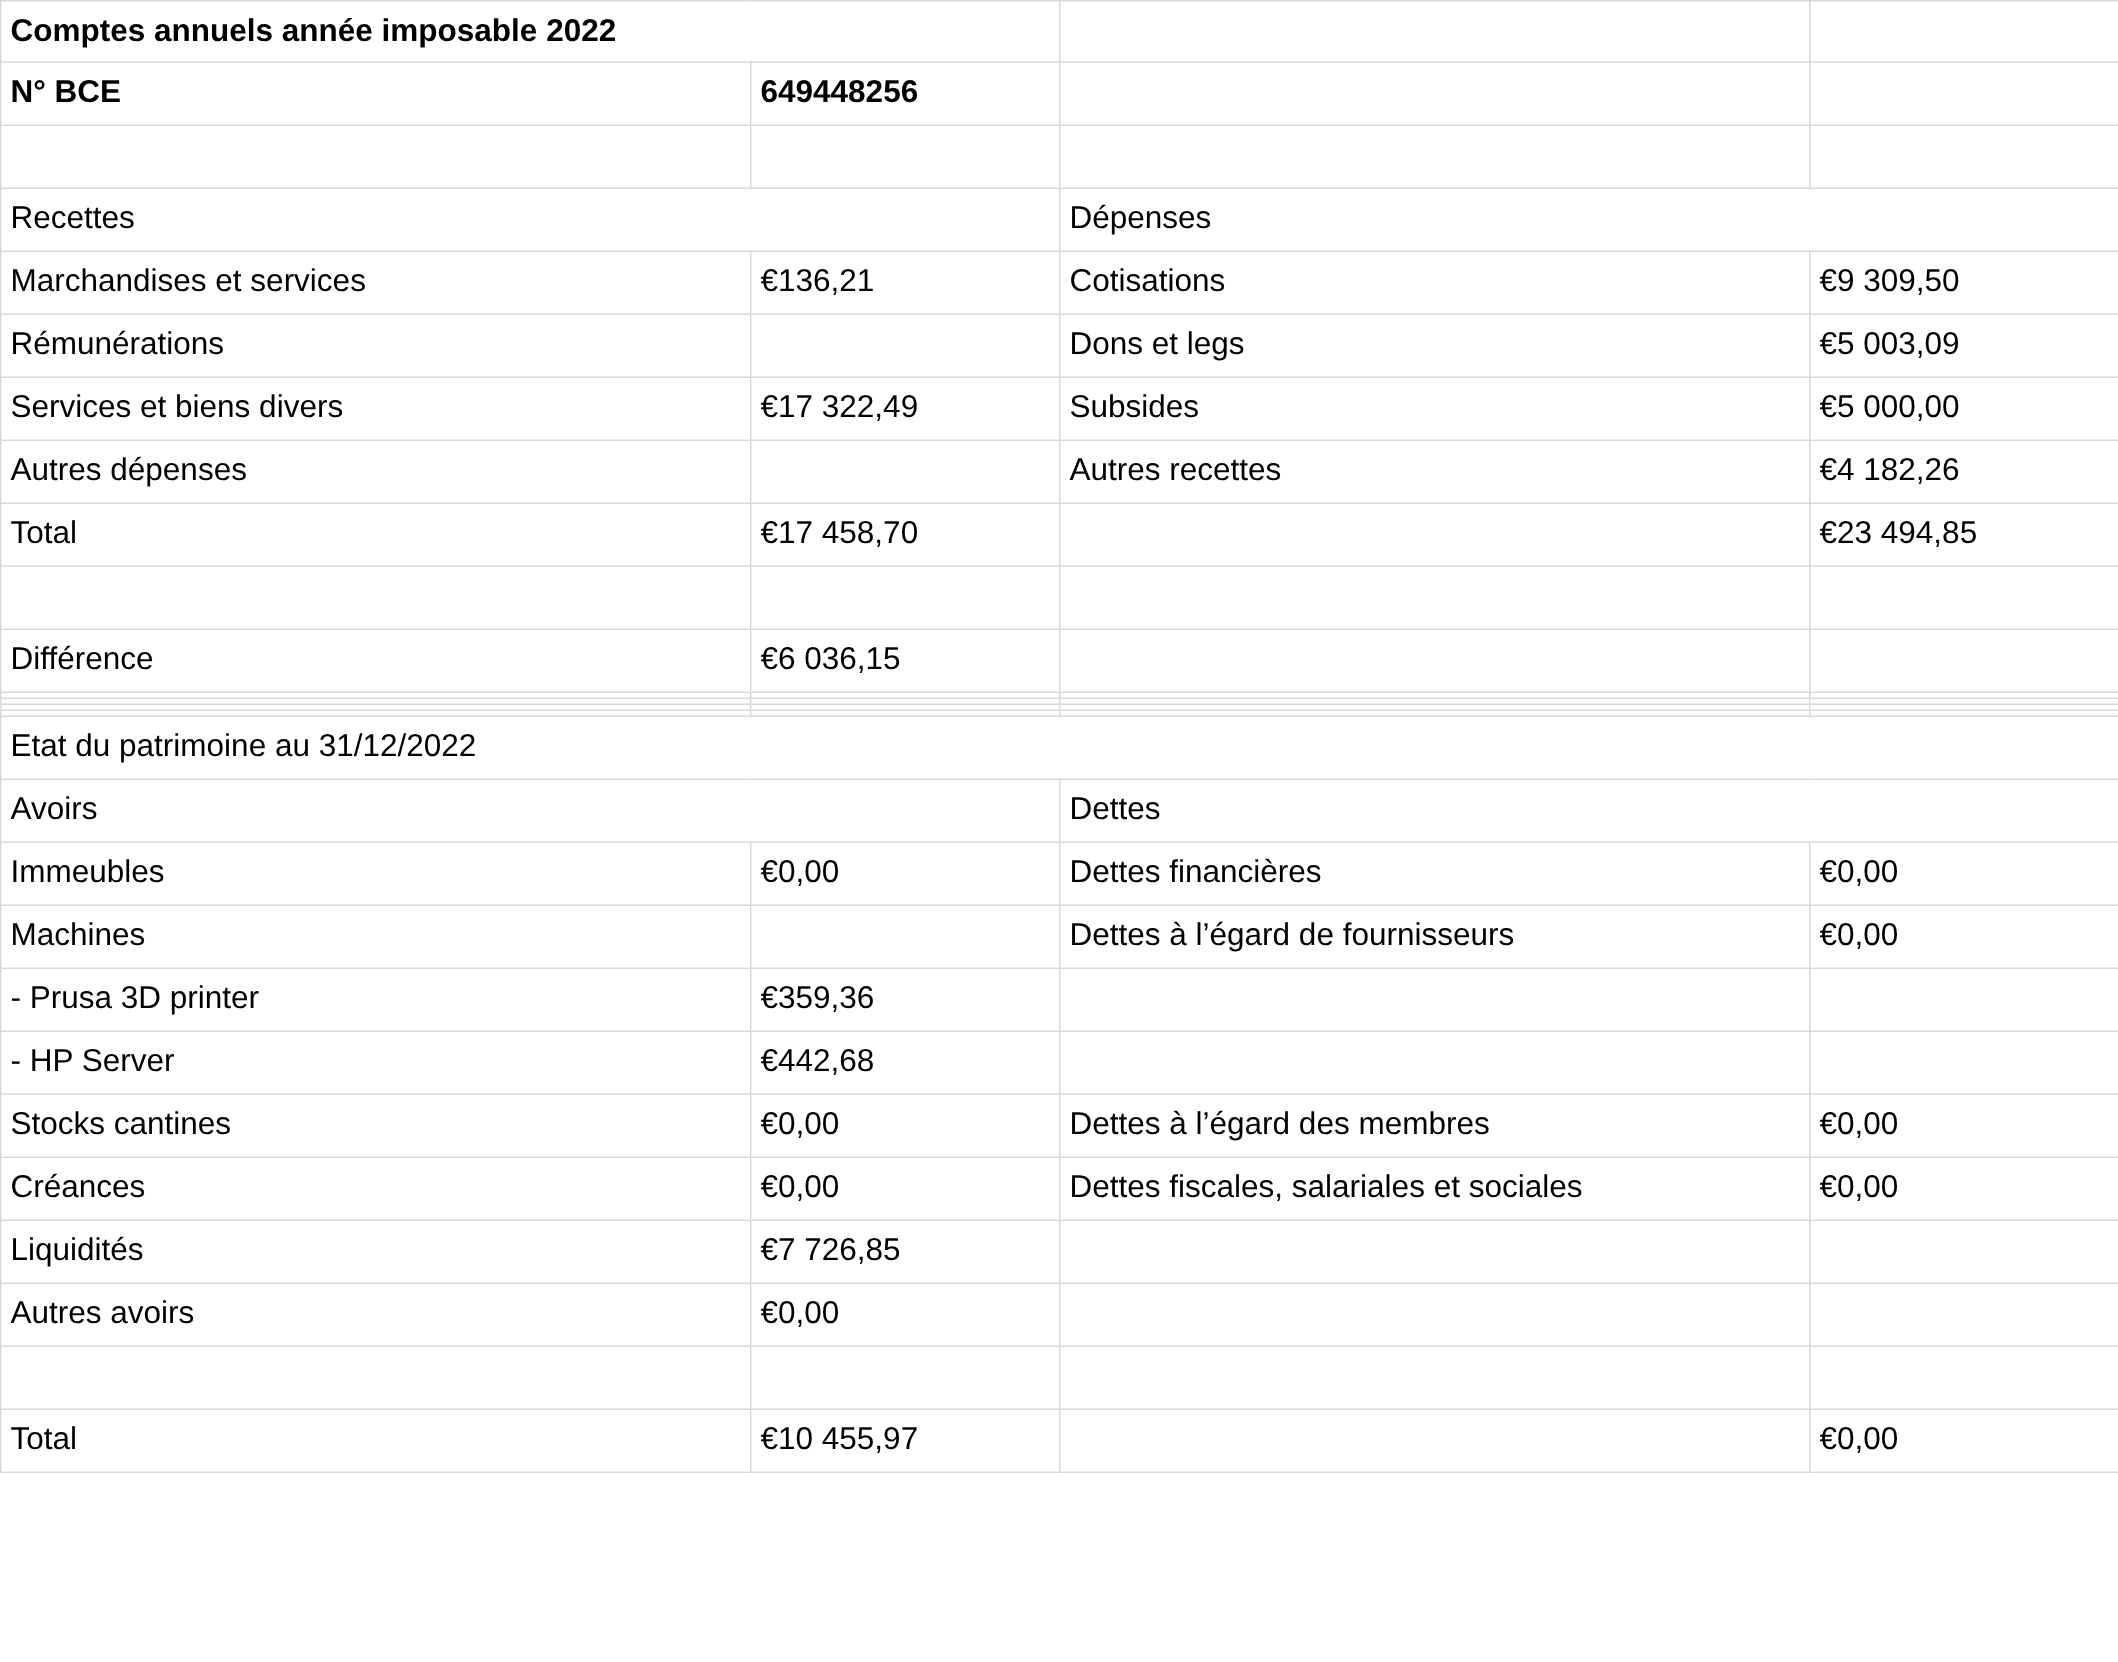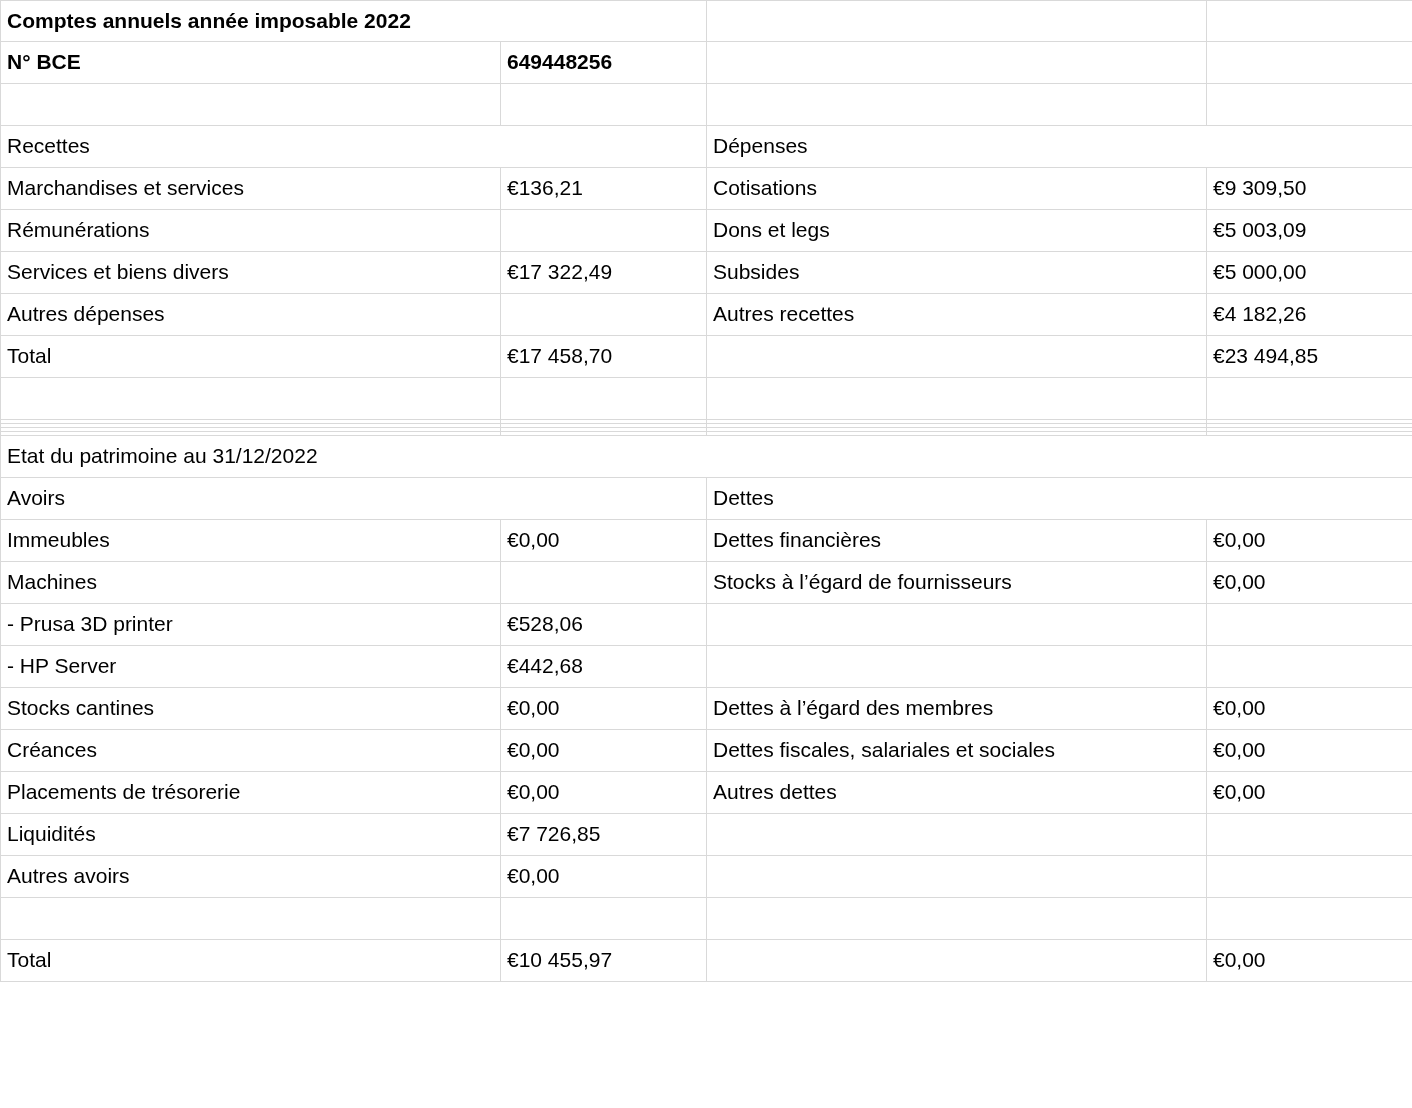--- a/index.html
+++ b/index.html
@@ -125,20 +125,26 @@
         <td class="num">€23 494,85</td>
       </tr>
 
       <tr>
         <td></td>
         <td></td>
         <td class="bl-dark"></td>
         <td></td>
       </tr>
 
+      <tr>
+        <td class="txt">Différence</td>
+        <td class="num">€6 036,15</td>
+        <td class="bl-dark"></td>
+        <td></td>
+      </tr>
 
       <tr class="thin">
         <td></td>
         <td></td>
         <td></td>
         <td></td>
       </tr>
       <tr class="thin">
         <td></td>
         <td></td>
@@ -169,51 +175,45 @@
 
       <tr>
         <td class="txt">Immeubles</td>
         <td class="num">€0,00</td>
         <td class="txt bl-dark">Dettes financières</td>
         <td class="num">€0,00</td>
       </tr>
       <tr>
         <td class="txt">Machines</td>
         <td class="num"></td>
-        <td class="txt bl-dark">Stocks à l’égard de fournisseurs</td>
+        <td class="txt bl-dark">Dettes à l’égard de fournisseurs</td>
         <td class="num">€0,00</td>
       </tr>
       <tr>
         <td class="txt">- Prusa 3D printer</td>
-        <td class="num">€528,06</td>
+        <td class="num">€359,36</td>
         <td class="txt bl-dark"></td>
         <td class="num"></td>
       </tr>
       <tr>
         <td class="txt">- HP Server</td>
         <td class="num">€442,68</td>
         <td class="txt bl-dark"></td>
         <td class="num"></td>
       </tr>
       <tr>
         <td class="txt">Stocks cantines</td>
         <td class="num">€0,00</td>
         <td class="txt bl-dark">Dettes à l’égard des membres</td>
         <td class="num">€0,00</td>
       </tr>
       <tr>
         <td class="txt">Créances</td>
         <td class="num">€0,00</td>
         <td class="txt bl-dark">Dettes fiscales, salariales et sociales</td>
-        <td class="num">€0,00</td>
-      </tr>
-      <tr>
-        <td class="txt">Placements de trésorerie</td>
-        <td class="num">€0,00</td>
-        <td class="txt bl-dark">Autres dettes</td>
         <td class="num">€0,00</td>
       </tr>
       <tr>
         <td class="txt">Liquidités</td>
         <td class="num">€7 726,85</td>
         <td class="txt bl-dark"></td>
         <td class="num"></td>
       </tr>
       <tr>
         <td class="txt">Autres avoirs</td>

